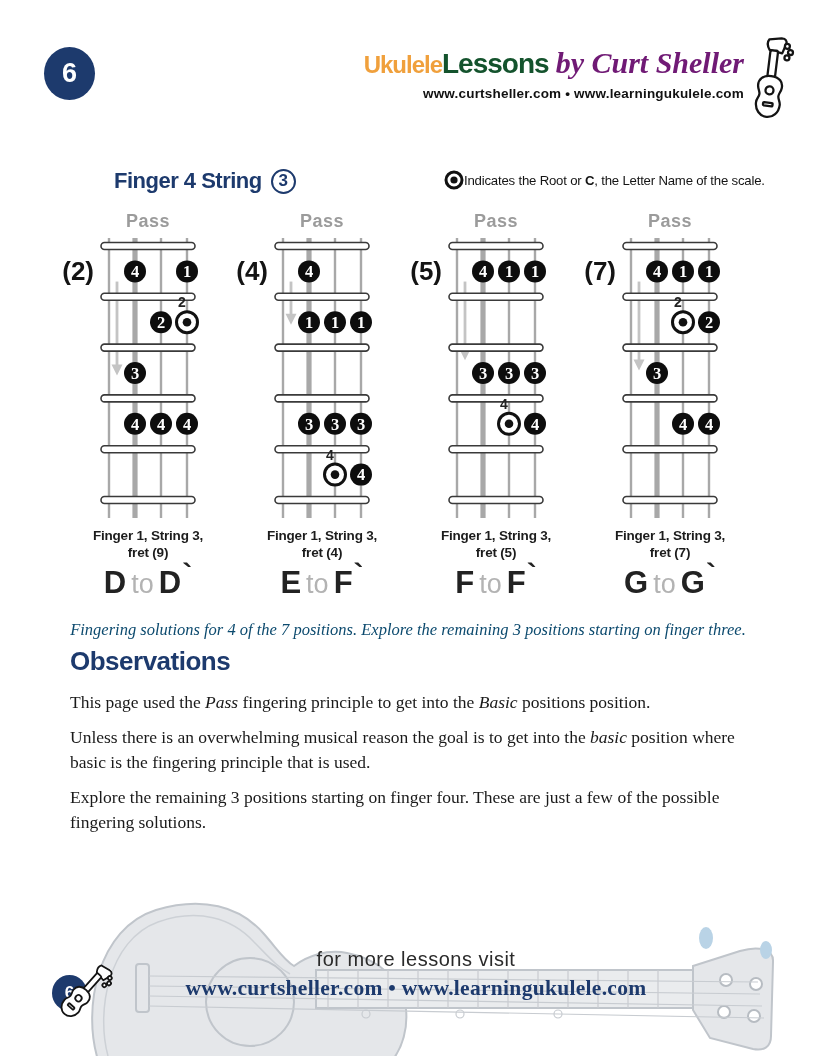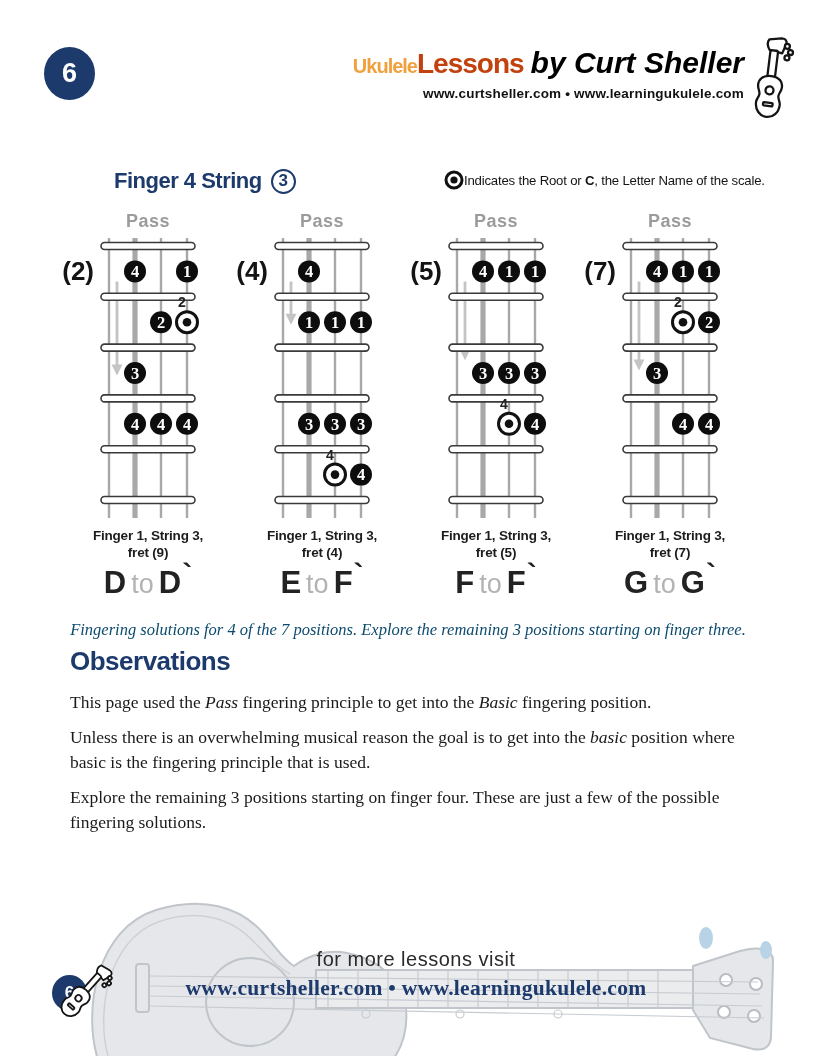--- a/index.html
+++ b/index.html
@@ -12,23 +12,23 @@
   .pagenum-circle {
     position:absolute; left:44px; top:47px; width:51px; height:53px;
     background:#1d3a6d; border-radius:50%;
     display:flex; align-items:center; justify-content:center;
     color:#fff; font-weight:bold; font-size:27px;
   }
   
   .header { position:absolute; top:36px; right:24px; display:flex; align-items:flex-start; }
   .brand-col { text-align:right; margin-top:10px; }
   .brand-line { white-space:nowrap; line-height:34px; }
-  .brand-orange { color:#f0a03c; font-weight:bold; font-size:20px; letter-spacing:-1px; }
-  .brand-blue   { color:#c2410c; font-weight:bold; font-size:28px; letter-spacing:-1px; }
-  .brand-script { color:#000000; font-family:Liberation Sans, sans-serif; font-style:italic; font-weight:bold; font-size:30px; margin-left:7px; }
+  .brand-orange { color:#f0a03c; font-weight:bold; font-size:24px; letter-spacing:-1px; }
+  .brand-blue   { color:#14532d; font-weight:bold; font-size:28px; letter-spacing:-1px; }
+  .brand-script { color:#701a75; font-family:Liberation Serif, serif; font-style:italic; font-weight:bold; font-size:30px; margin-left:7px; }
   .brand-urls { color:#111; font-weight:bold; font-size:13.5px; letter-spacing:.2px; margin-top:1px; }
   .header-uke { margin-left:6px; transform:rotate(7deg); }
   
   .section-title-row { position:absolute; left:70px; top:168px; display:flex; align-items:center; }
   .section-title { color:#1d3a6d; font-weight:bold; font-size:22px; letter-spacing:-.5px;margin-left:44px; }
   .badge-circle {
     width:25px; height:25px; border:2.5px solid #1d3a6d; border-radius:50%;
     display:inline-flex; align-items:center; justify-content:center;
     color:#1d3a6d; font-weight:bold; font-size:17px; margin-left:9px;
   }
@@ -282,21 +282,21 @@
       <div class="cap-line">Finger 1, String 3,</div>
       <div class="cap-line">fret (7)</div>
       <div class="note-line"><span class="note-letter">G</span><span class="note-mid">to</span><span class="note-letter">G</span><span class="note-accent">`</span></div>
     </div>
   </div>
 
   <div class="fig-caption">Fingering solutions for 4 of the 7 positions. Explore the remaining 3 positions starting on finger three.</div>
 
   <div class="obs-title">Observations</div>
   <div class="obs-body">
-    <p><span>This page used the </span><span class="it">Pass</span><span> fingering principle to get into the </span><span class="it">Basic</span><span> fingering position.</span></p>
+    <p><span>This page used the </span><span class="it">Pass</span><span> fingering principle to get into the </span><span class="it">Basic</span><span> positions position.</span></p>
     <p><span>Unless there is an overwhelming musical reason the goal is to get into the </span><span class="it">basic</span><span> position where basic is the fingering principle that is used.</span></p>
     <p>Explore the remaining 3 positions starting on finger four. These are just a few of the possible fingering solutions.</p>
   </div>
 
   <svg class="footer-art" width="710" height="168" viewBox="0 0 710 168">
     <g stroke="#c0c5cb" stroke-width="2" fill="#e5e7ea">
       <path d="M 20,172 C 4,120 20,40 78,22 C 124,8 162,18 186,46 C 200,62 206,72 216,78 C 229,68 249,61 269,65 C 302,71 324,93 328,121 C 330,141 324,159 316,170 L 20,172 Z"></path>
       <path d="M 30,168 C 18,124 30,52 80,34 C 120,20 154,30 176,54 C 190,68 198,78 212,86" fill="none" stroke="#cdd1d6" stroke-width="1.5"></path>
       <circle cx="172" cy="114" r="44" fill="none" stroke="#c0c5cb"></circle>
       <rect x="58" y="76" width="13" height="48" rx="3" fill="#e5e7ea"></rect>

